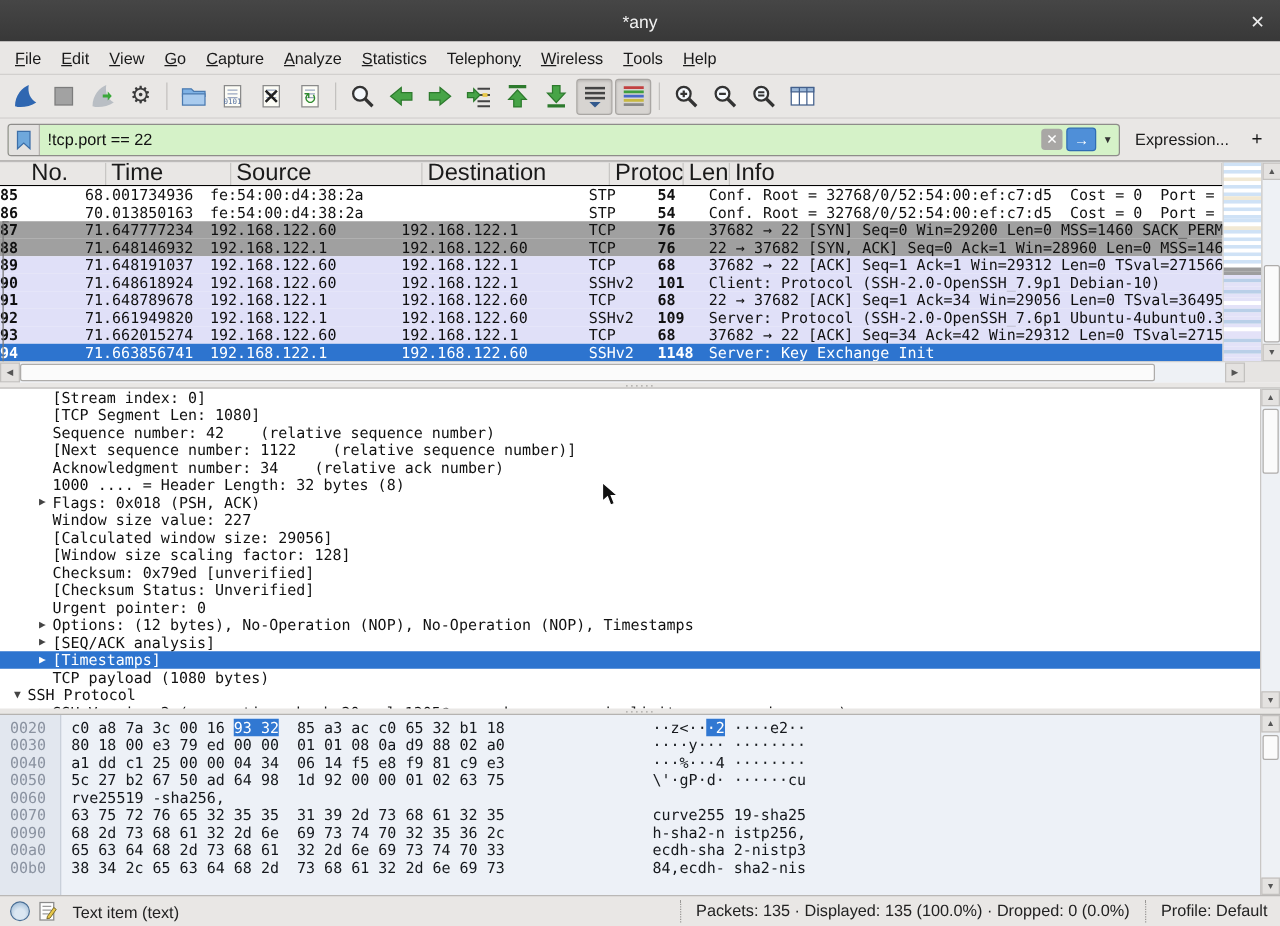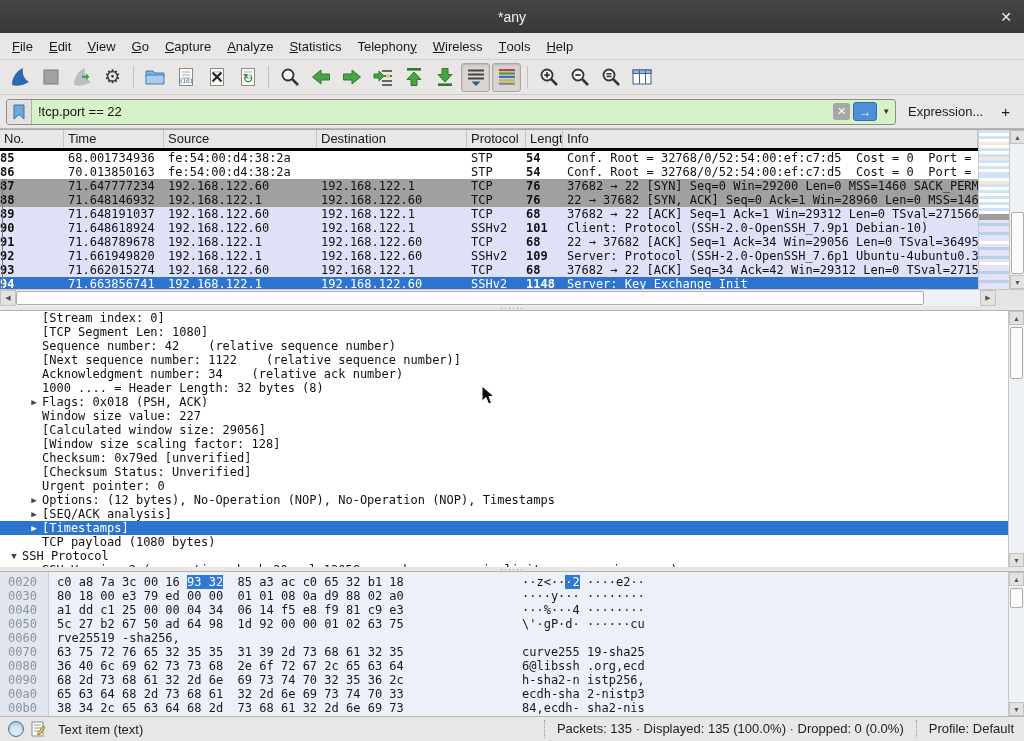--- a/index.html
+++ b/index.html
@@ -26,21 +26,21 @@
   .filter-text{flex:1;padding-left:6px;font-size:13px;color:#111;white-space:pre;}
   .clear-btn{width:17px;height:17px;border-radius:3px;background:#a9a7a5;color:#fff;font-size:11px;display:flex;align-items:center;justify-content:center;margin-right:3px;}
   .apply-btn{width:22px;height:17px;border-radius:3px;background:#4f8fd8;border:1px solid #2f6cb4;color:#fff;display:flex;align-items:center;justify-content:center;font-size:12px;margin-right:3px;}
   .dd-caret{font-size:8px;color:#333;padding:0 5px 0 2px;}
   .expr-label{font-size:13px;color:#1a1a1a;margin:0 10px 0 12px;}
   .add-btn{font-size:15px;color:#1a1a1a;padding:0 8px;}
   
   .packet-pane{flex:0 0 176px;height:176px;display:flex;flex-direction:column;background:#fff;border-top:1px solid #aaa8a6;}
   .pl-main{flex:0 0 159px;display:flex;overflow:hidden;}
   .pl-table{width:978px;flex:0 0 978px;overflow:hidden;background:#fff;}
-  .pl-header{height:18px;display:flex;background:#e9e7e5;border-bottom:3px solid #000000;font-size:13px;color:#1a1a1a;}
+  .pl-header{height:18px;display:flex;background:#e9e7e5;border-bottom:1px solid #000000;font-size:19px;color:#1a1a1a;padding-left:21px;}
   .plh-cell{padding-left:4px;border-right:1px solid #c8c6c4;overflow:hidden;white-space:pre;line-height:17px;flex:0 0 auto;box-sizing:border-box;}
   .plh-cell.flex{flex:1 1 auto;}
   .pl-rows{position:relative;font-family:"DejaVu Sans Mono",monospace;font-size:12px;}
   .pl-row{height:14px;line-height:14px;display:flex;white-space:pre;}
   .pl-cell{overflow:hidden;white-space:pre;flex:0 0 auto;box-sizing:border-box;padding-left:4px;}
   .pl-cell.r{text-align:left;padding-right:6px;padding-left:0;font-weight:bold;}
   .pl-cell.flex{flex:1 1 auto;}
   .row-stp{background:#fff;color:#111;}
   .row-syn{background:#a0a0a0;color:#111;}
   .row-lav{background:#e0e0f8;color:#111;}
@@ -423,21 +423,20 @@
       </div>
     <div class="hx-main">
       <div class="hx-content" id="hx-content">
         <div class="hx-gutter"></div>
       <div class="hx-row"><span class="hx-off">0020</span><span class="hx-hex">c0 a8 7a 3c 00 16 <span class="hx-hl">93 32</span>  85 a3 ac c0 65 32 b1 18</span><span class="hx-ascii">··z&lt;··<span class="hx-hl">·2</span> ····e2··</span></div>
           <div class="hx-row"><span class="hx-off">0030</span><span class="hx-hex">80 18 00 e3 79 ed 00 00  01 01 08 0a d9 88 02 a0</span><span class="hx-ascii">····y··· ········</span></div>
           <div class="hx-row"><span class="hx-off">0040</span><span class="hx-hex">a1 dd c1 25 00 00 04 34  06 14 f5 e8 f9 81 c9 e3</span><span class="hx-ascii">···%···4 ········</span></div>
           <div class="hx-row"><span class="hx-off">0050</span><span class="hx-hex">5c 27 b2 67 50 ad 64 98  1d 92 00 00 01 02 63 75</span><span class="hx-ascii">\'·gP·d· ······cu</span></div>
           <div class="hx-row"><span class="hx-off">0060</span><span class="hx-ascii">rve25519 -sha256,</span></div>
           <div class="hx-row"><span class="hx-off">0070</span><span class="hx-hex">63 75 72 76 65 32 35 35  31 39 2d 73 68 61 32 35</span><span class="hx-ascii">curve255 19-sha25</span></div>
-          <div class="hx-row"><span class="hx-off">0080</span><span class="hx-hex">36 40 6c 69 62 73 73 68  2e 6f 72 67 2c 65 63 64</span><span class="hx-ascii">6@libssh .org,ecd</span></div>
           <div class="hx-row"><span class="hx-off">0090</span><span class="hx-hex">68 2d 73 68 61 32 2d 6e  69 73 74 70 32 35 36 2c</span><span class="hx-ascii">h-sha2-n istp256,</span></div>
           <div class="hx-row"><span class="hx-off">00a0</span><span class="hx-hex">65 63 64 68 2d 73 68 61  32 2d 6e 69 73 74 70 33</span><span class="hx-ascii">ecdh-sha 2-nistp3</span></div>
           <div class="hx-row"><span class="hx-off">00b0</span><span class="hx-hex">38 34 2c 65 63 64 68 2d  73 68 61 32 2d 6e 69 73</span><span class="hx-ascii">84,ecdh- sha2-nis</span></div>
         </div>
       <div class="vscroll">
         <div class="sb-btn">▲</div>
         <div class="sb-groove">
             <div class="sb-thumb" style="top:2px;height:18px;"></div>
           </div>
         <div class="sb-btn">▼</div>

